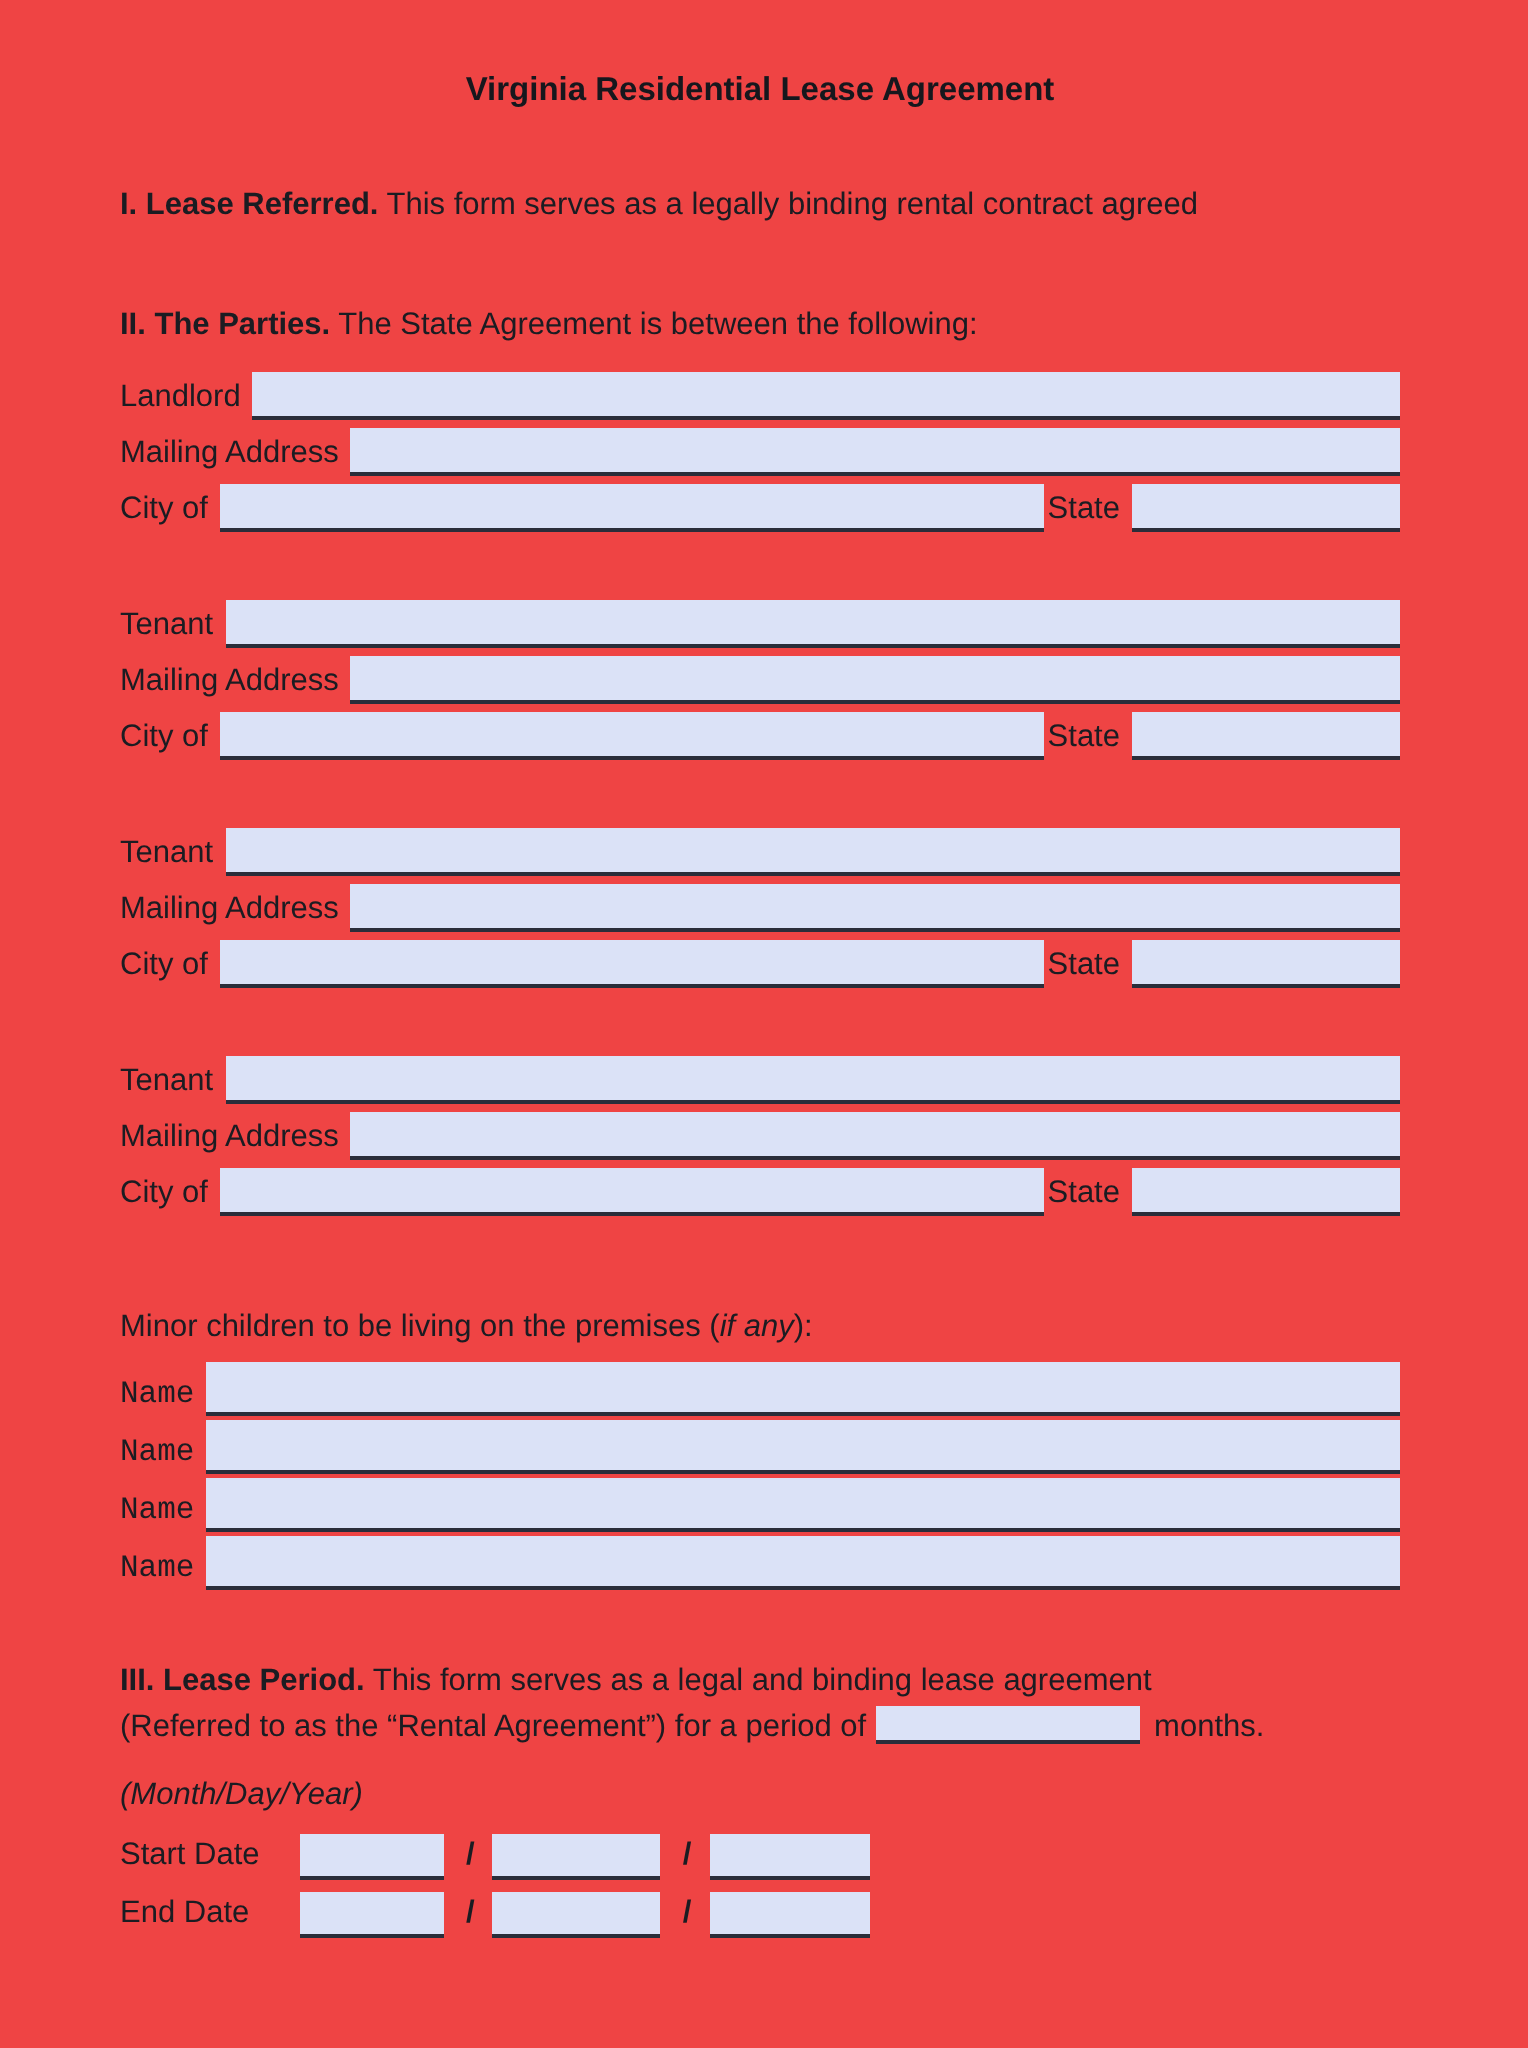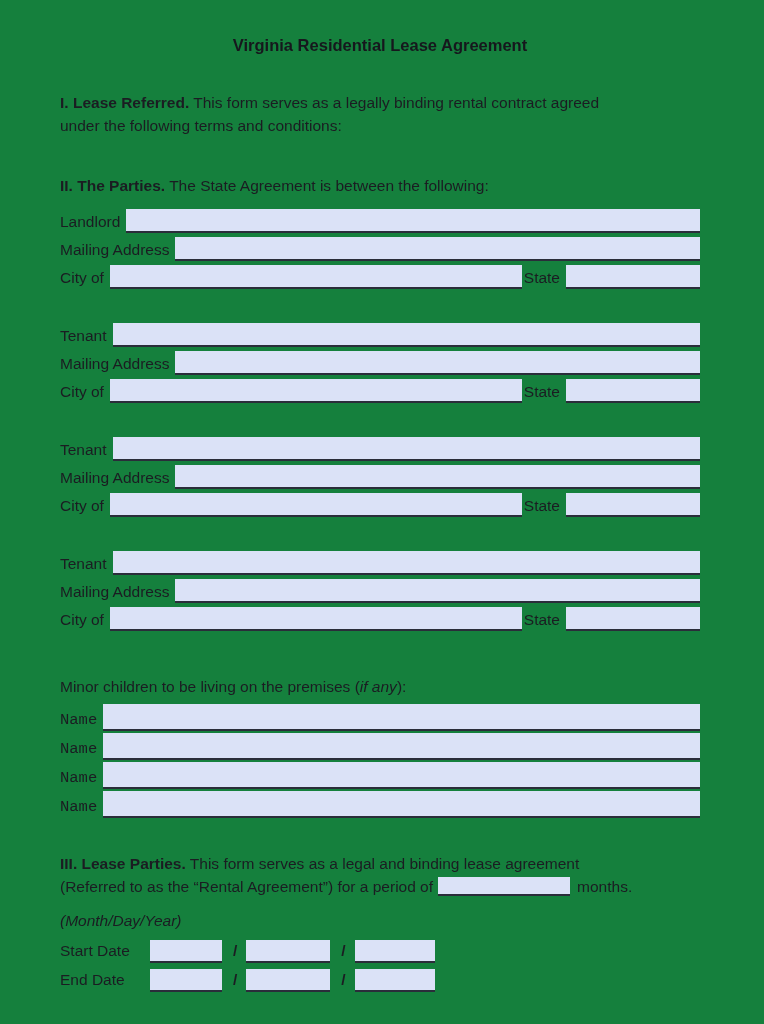--- a/index.html
+++ b/index.html
@@ -1,21 +1,21 @@
 <!DOCTYPE html>
 <html><head>
 <meta charset="utf-8">
 <style>
   html, body { margin:0; padding:0; background:#ffffff; }
   .page {
     position: relative;
     width: 764px;
     height: 1024px;
     box-sizing: border-box;
-    background: #15803d;
+    background: #ef4444;
     padding: 36px 64px 0 60px;
     font-family: "Liberation Sans", sans-serif;
     font-size: 15.5px;
     color: #1b1c22;
     overflow: hidden;
   }
   .title {
     margin: 0;
     font-size: 16.5px;
     font-weight: bold;
@@ -75,21 +75,20 @@
 </style>
 </head>
 <body>
 
 <div class="page">
 
   <h1 class="title">Virginia Residential Lease Agreement</h1>
 
   <p class="para sec1">
     <b>I. Lease Referred.</b><span> This form serves as a legally binding rental contract agreed</span><br>
-    <span>under the following terms and conditions:</span>
   </p>
 
   <p class="para sec2">
     <b>II. The Parties.</b><span> The State Agreement is between the following:</span>
   </p>
 
   <div class="party-block first">
     <div class="field-row">
       <span class="label">Landlord</span>
       <div class="field grow"></div>
@@ -174,21 +173,21 @@
       <span class="label">Name</span>
       <div class="field grow"></div>
     </div>
     <div class="field-row">
       <span class="label">Name</span>
       <div class="field grow"></div>
     </div>
   </div>
 
   <p class="para sec3">
-    <b>III. Lease Parties.</b><span> This form serves as a legal and binding lease agreement</span><br>
+    <b>III. Lease Period.</b><span> This form serves as a legal and binding lease agreement</span><br>
     <span>(Referred to as the “Rental Agreement”) for a period of</span><span class="inline-field"></span><span>months.</span>
   </p>
 
   <p class="para date-note">
     <i>(Month/Day/Year)</i>
   </p>
 
   <div class="date-row first">
     <span class="label date-label">Start Date</span>
     <div class="field date-field df1"></div>

